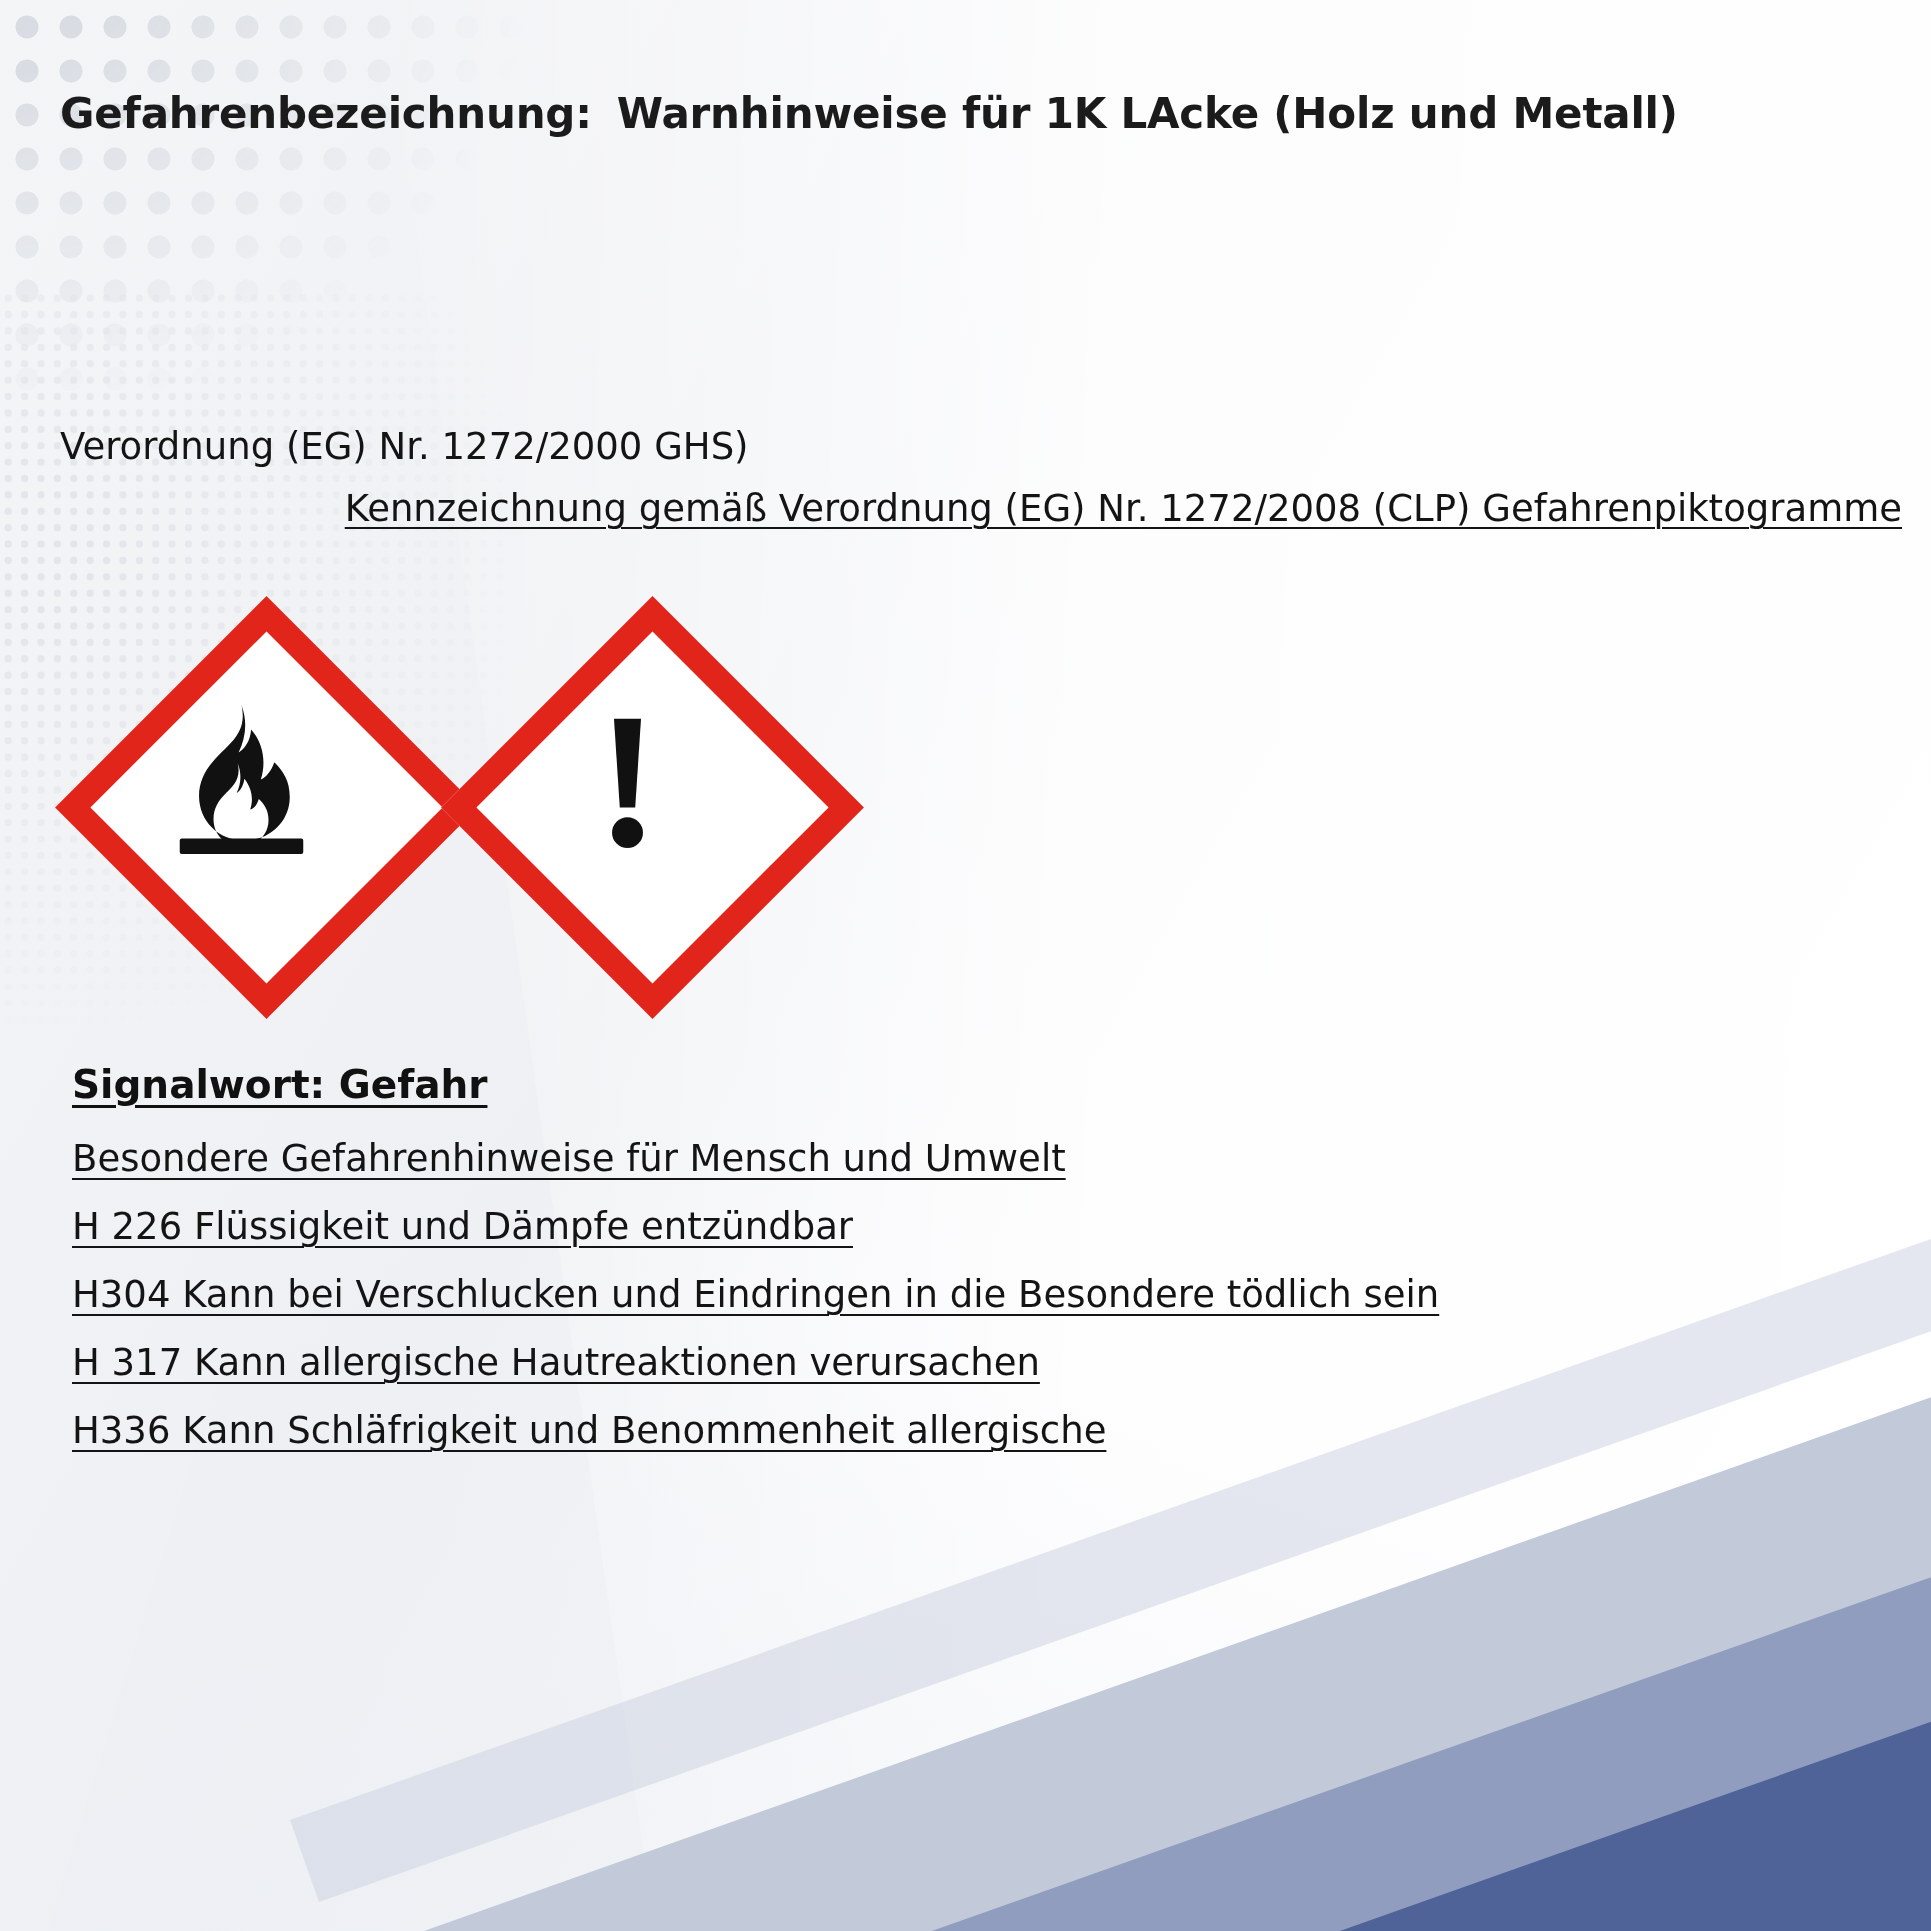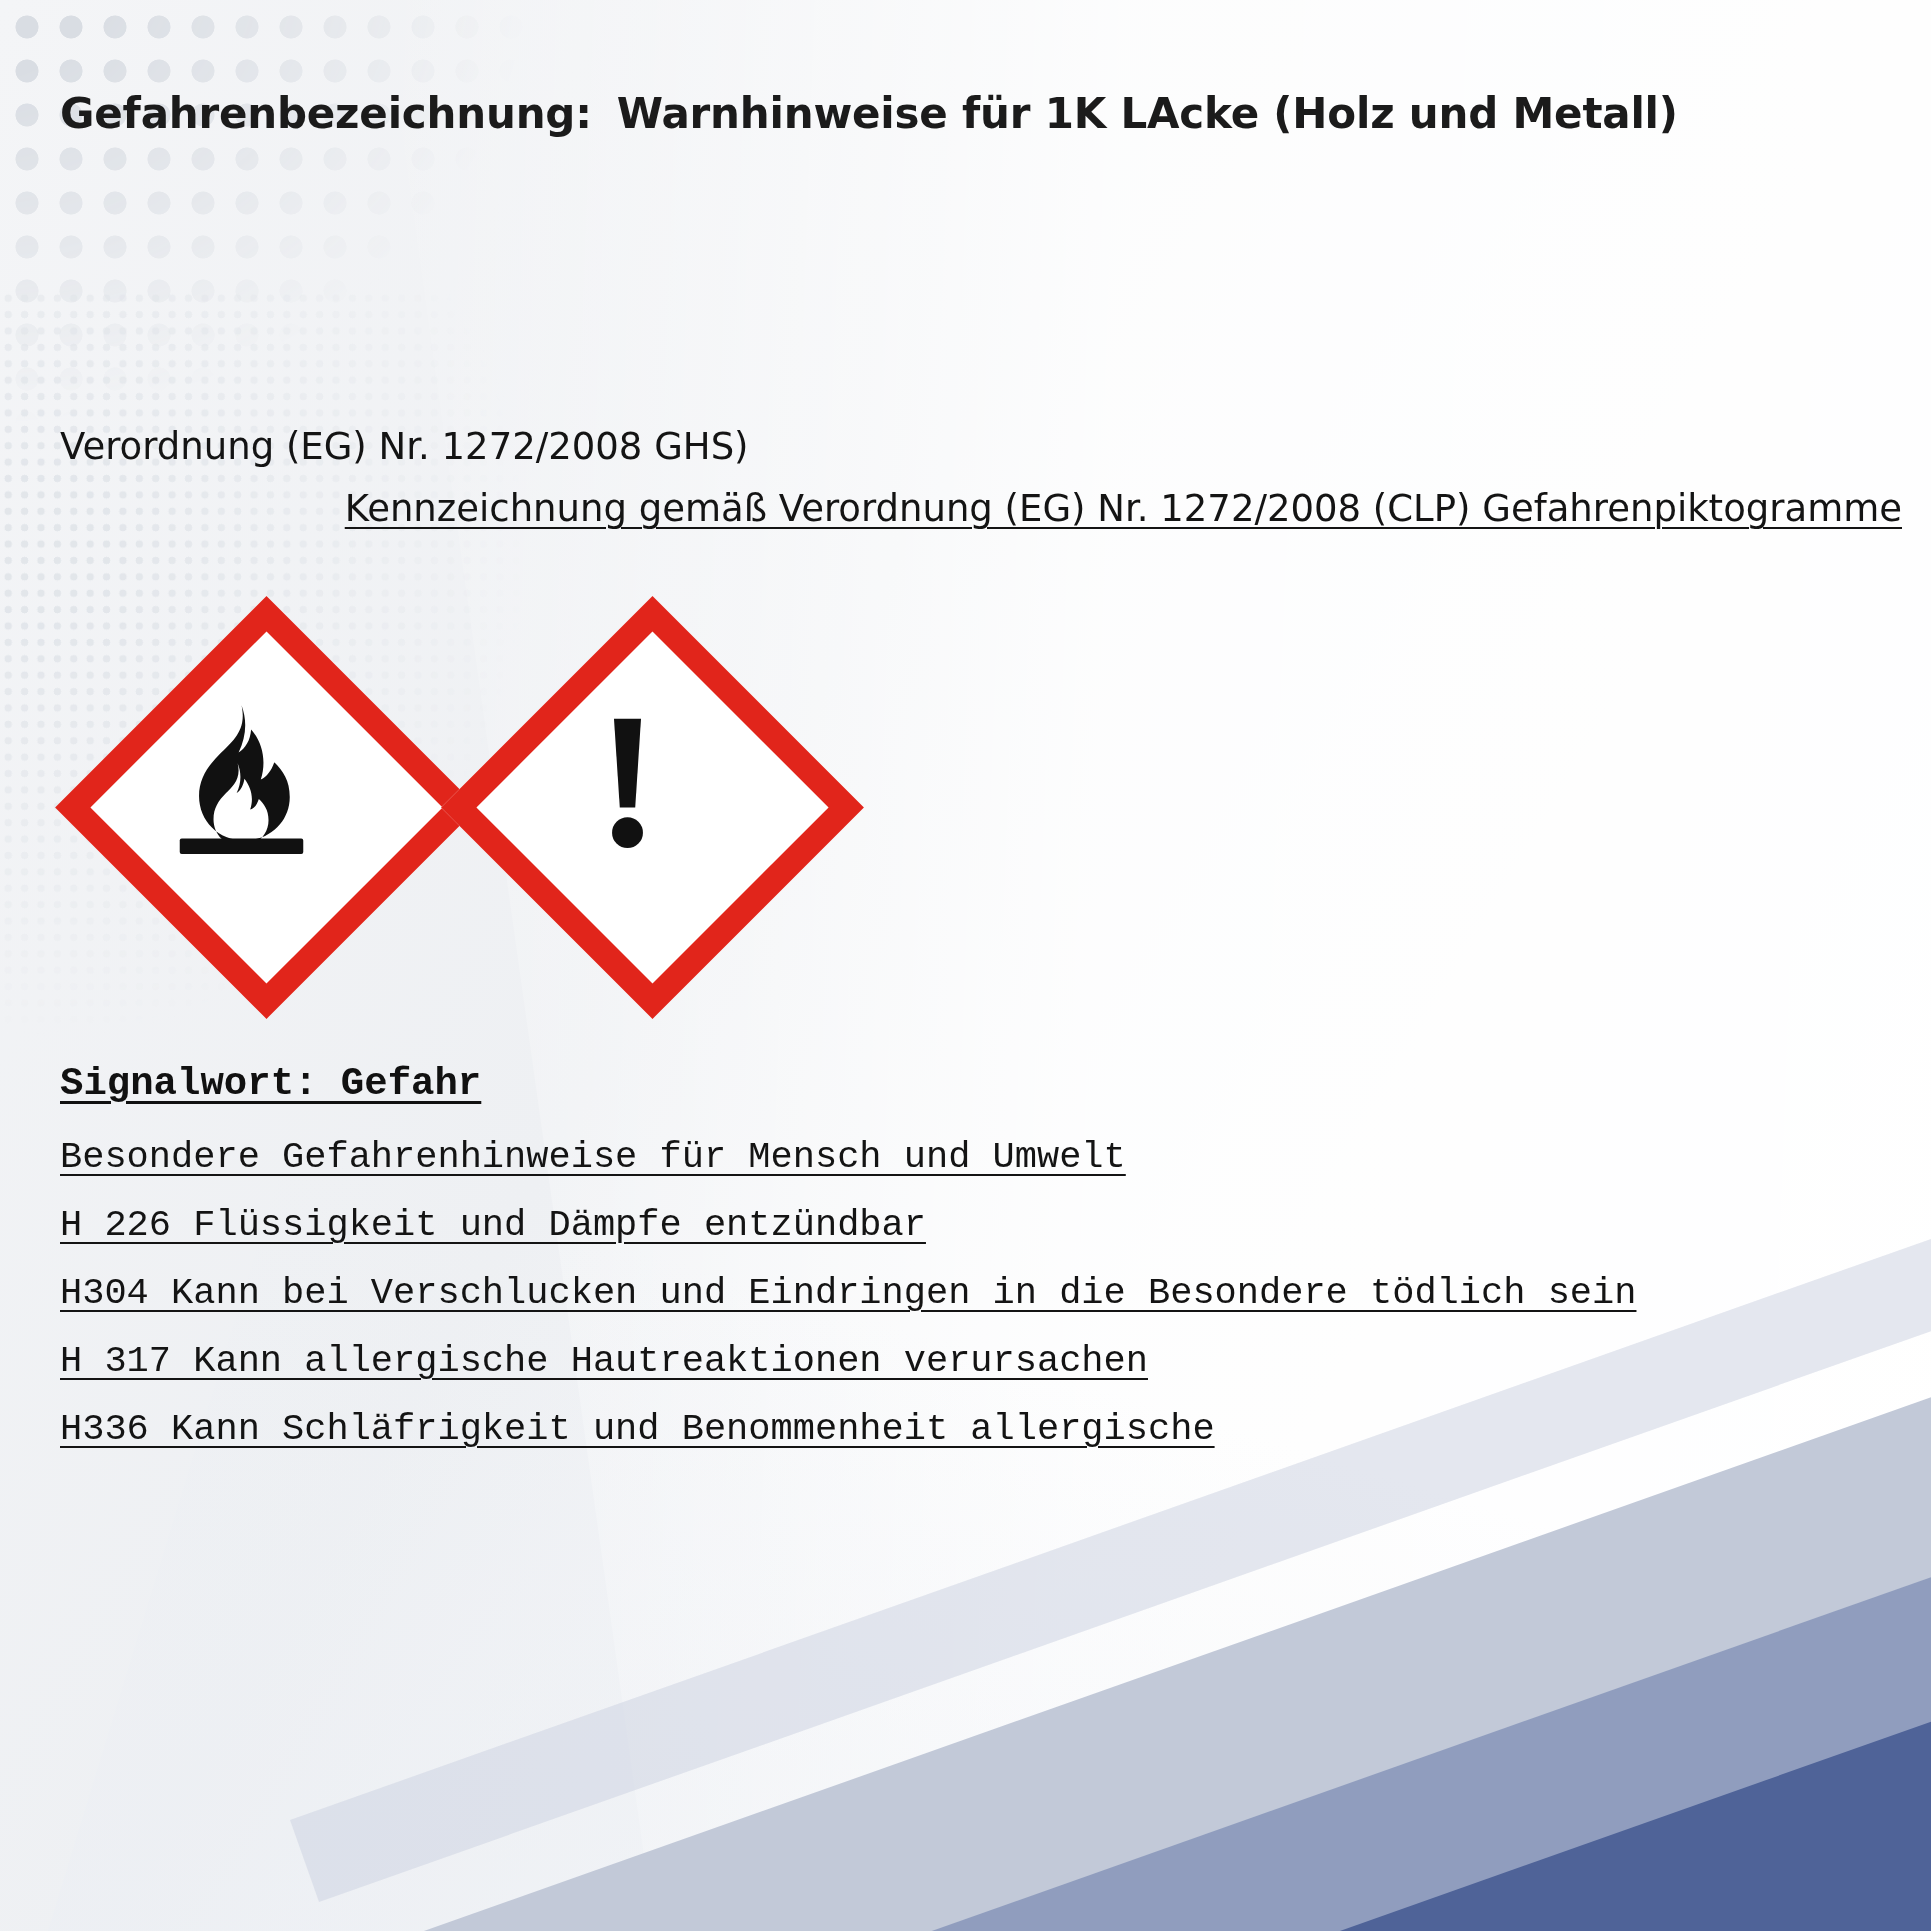--- a/index.html
+++ b/index.html
@@ -180,23 +180,22 @@
     height: 100%;
     display: flex;
     align-items: center;
     justify-content: center;
   }
 
   
   .signal-block {
     position: absolute;
     top: 1062px;
-    left: 60px;
+    left: 72px;
     right: 39px;
-    font-family: Liberation Mono, monospace;
   }
   .signal-word {
     font-size: 39px;
     font-weight: 700;
     color: #111;
     text-decoration: underline;
     text-underline-offset: 6.8px;
     text-decoration-thickness: 2.9px;
     display: inline-block;
     margin-bottom: 33px;
@@ -227,21 +226,21 @@
   <div class="band band-4"></div>
   <div class="band band-1"></div>
   <div class="band band-2"></div>
   <div class="band band-3"></div>
 
   <div class="title">
     <span class="t-label">Gefahrenbezeichnung:</span><span>Warnhinweise für 1K LAcke (Holz und Metall)</span>
   </div>
 
   <div class="reg-block">
-    <div class="reg-line-1">Verordnung (EG) Nr. 1272/2008 GHS)</div>
+    <div class="reg-line-1">Verordnung (EG) Nr. 1272/2000 GHS)</div>
     <div class="reg-line-2">Kennzeichnung gemäß Verordnung (EG) Nr. 1272/2008 (CLP) Gefahrenpiktogramme</div>
   </div>
 
   <div class="pictos">
 
     <div class="ghs">
       <div class="diamond"></div>
       <div class="glyph">
         <svg width="193" height="193" viewBox="0 0 200 200" aria-hidden="true">
           <g fill="#111111">

